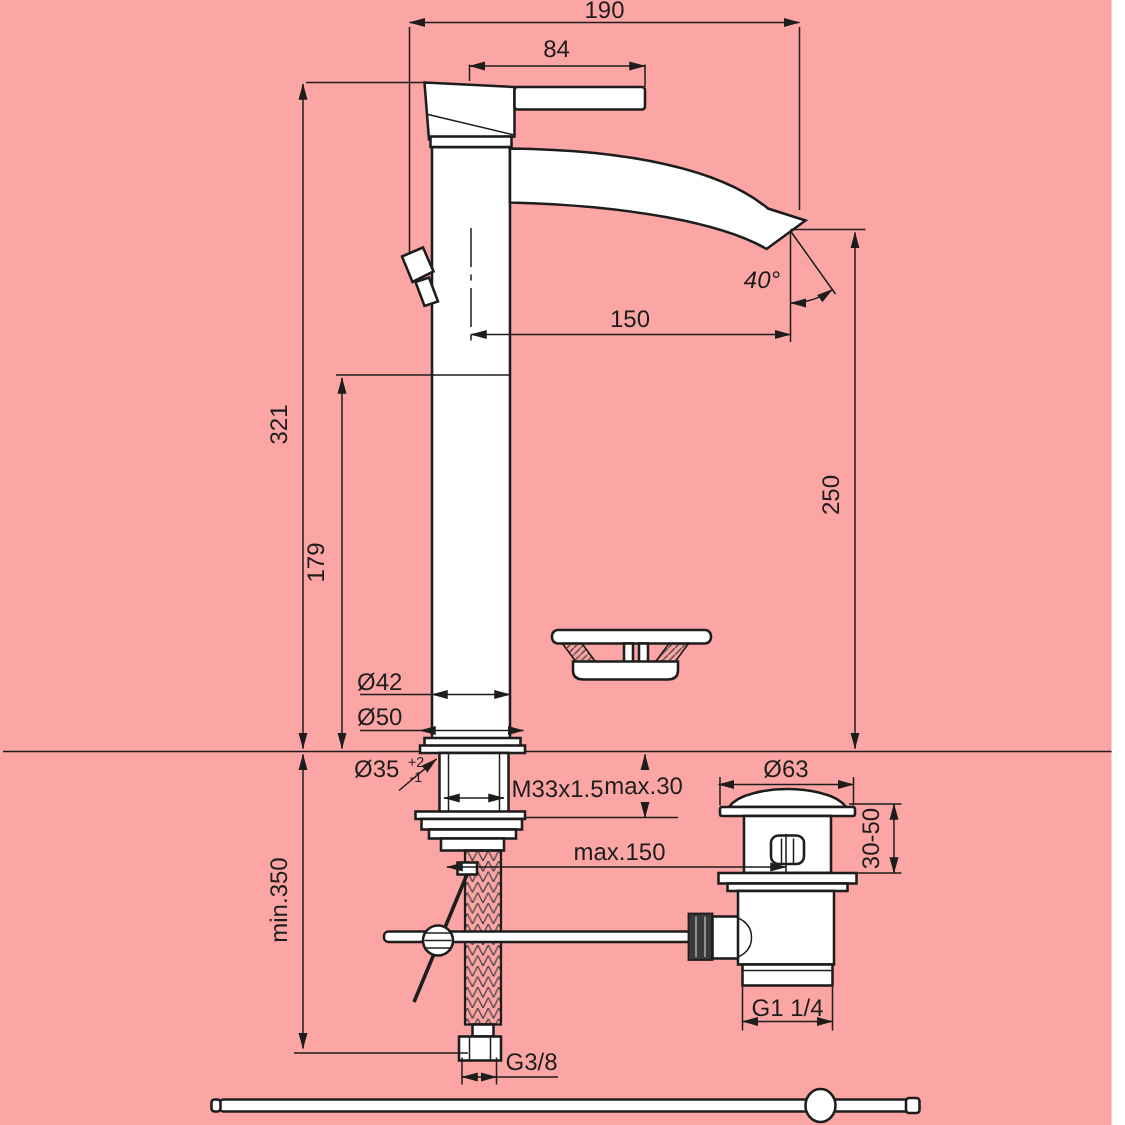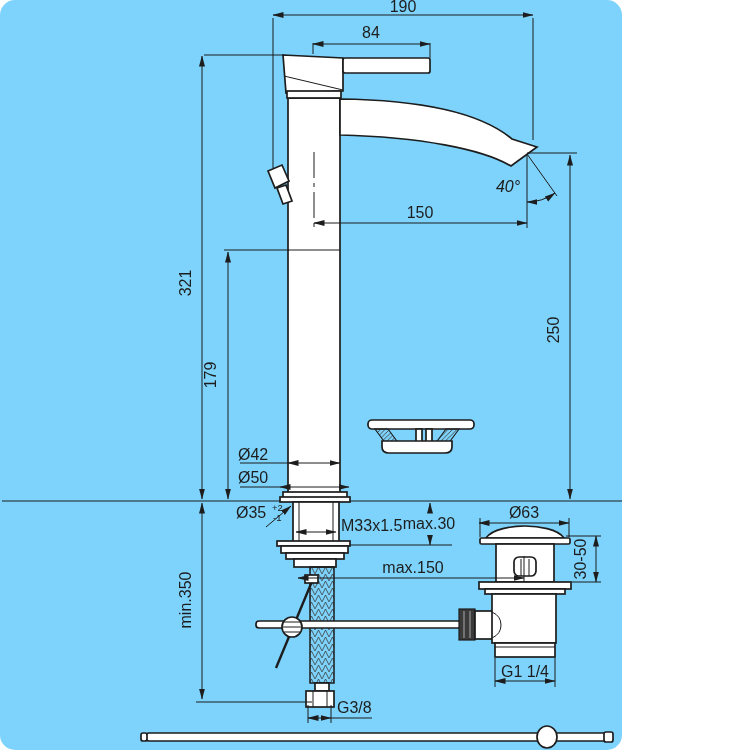--- a/index.html
+++ b/index.html
@@ -1,16 +1,16 @@
 <!DOCTYPE html>
 <html><head>
 <meta charset="utf-8">
 <style>
   html,body{margin:0;padding:0;background:#ffffff;}
-  .canvas{position:relative;width:622px;height:750px;background:#7dd3fc;overflow:hidden;border-radius:15px;}
+  .canvas{position:relative;width:741px;height:750px;background:#fca5a5;overflow:hidden;}
   svg{display:block;}
   .dim-text{font-family:"Liberation Sans", sans-serif;font-size:16px;fill:#1d1d1d;}
   .tol-text{font-family:"Liberation Sans", sans-serif;font-size:9.5px;fill:#1d1d1d;}
   .obj{stroke:#1d1d1d;stroke-width:1.7;fill:#ffffff;}
   .obj-thin{stroke:#1d1d1d;stroke-width:1;fill:none;}
   .dim{stroke:#1d1d1d;stroke-width:1;fill:none;}
   .dark{stroke:#1d1d1d;stroke-width:1.2;fill:#3a3a3a;}
 </style>
 </head>
 <body>

